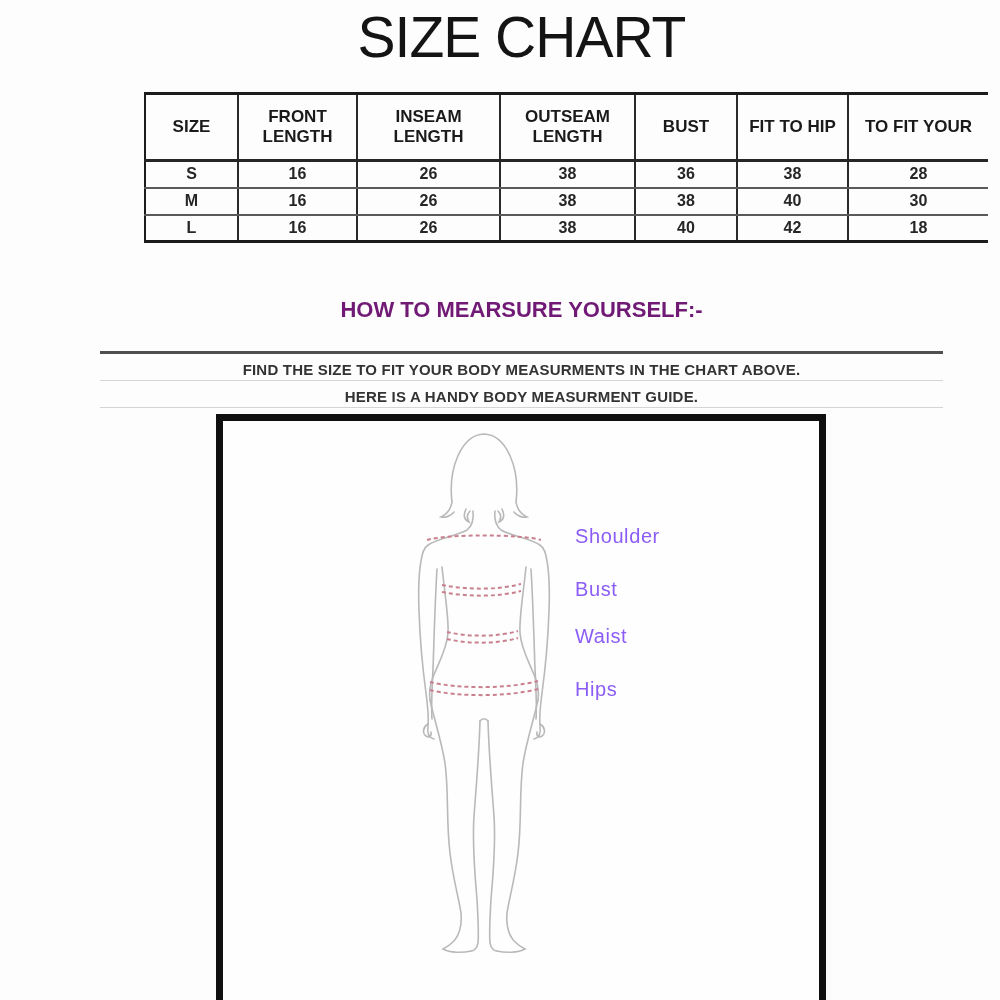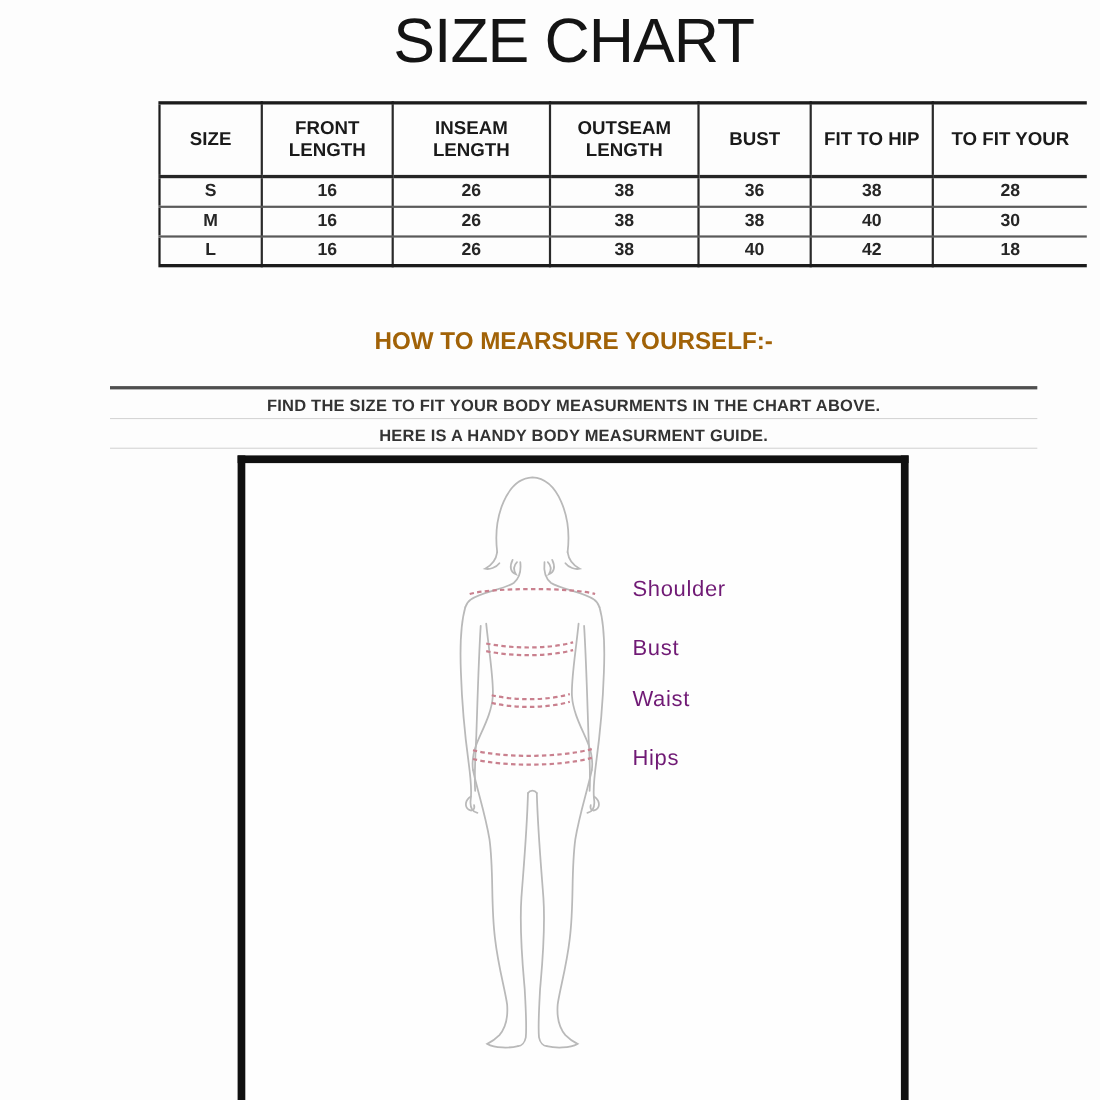--- a/index.html
+++ b/index.html
@@ -42,21 +42,21 @@
   }
   table.size-table tbody td {
     height:27px;
     border-bottom:2px solid #5a5a5a;
     font-size:16px; font-weight:600; color:#262626;
   }
   table.size-table tbody tr:last-child td { border-bottom:none; }
   .section-heading {
     position:absolute; top:297px; left:100px; width:843px;
     text-align:center;
-    font-size:22px; font-weight:800; color:#a16207;
+    font-size:22px; font-weight:800; color:#701a75;
     letter-spacing:0px;
   }
   .thick-divider {
     position:absolute; top:351px; left:100px; width:843px; height:3px;
     background:#4f4f4f;
   }
   .instruction {
     position:absolute; left:100px; width:843px;
     text-align:center;
     font-size:15px; font-weight:700; color:#333333;
@@ -71,21 +71,21 @@
   .faint-1 { top:380px; }
   .faint-2 { top:407px; }
   .guide-box {
     position:absolute; top:414px; left:216px; width:610px; height:586px;
     border:7px solid #101010; border-bottom:none;
     background:#fefefe;
   }
   .guide-box svg { position:absolute; top:0; left:0; }
   .guide-label {
     position:absolute; left:352px;
-    font-size:20px; font-weight:400; color:#701a75;
+    font-size:20px; font-weight:400; color:#8b5cf6;
     letter-spacing:0.6px;
   }
   .lbl-shoulder { top:104px; }
   .lbl-bust     { top:157px; }
   .lbl-waist    { top:204px; }
   .lbl-hips     { top:257px; }
 </style>
 </head>
 <body>
 

